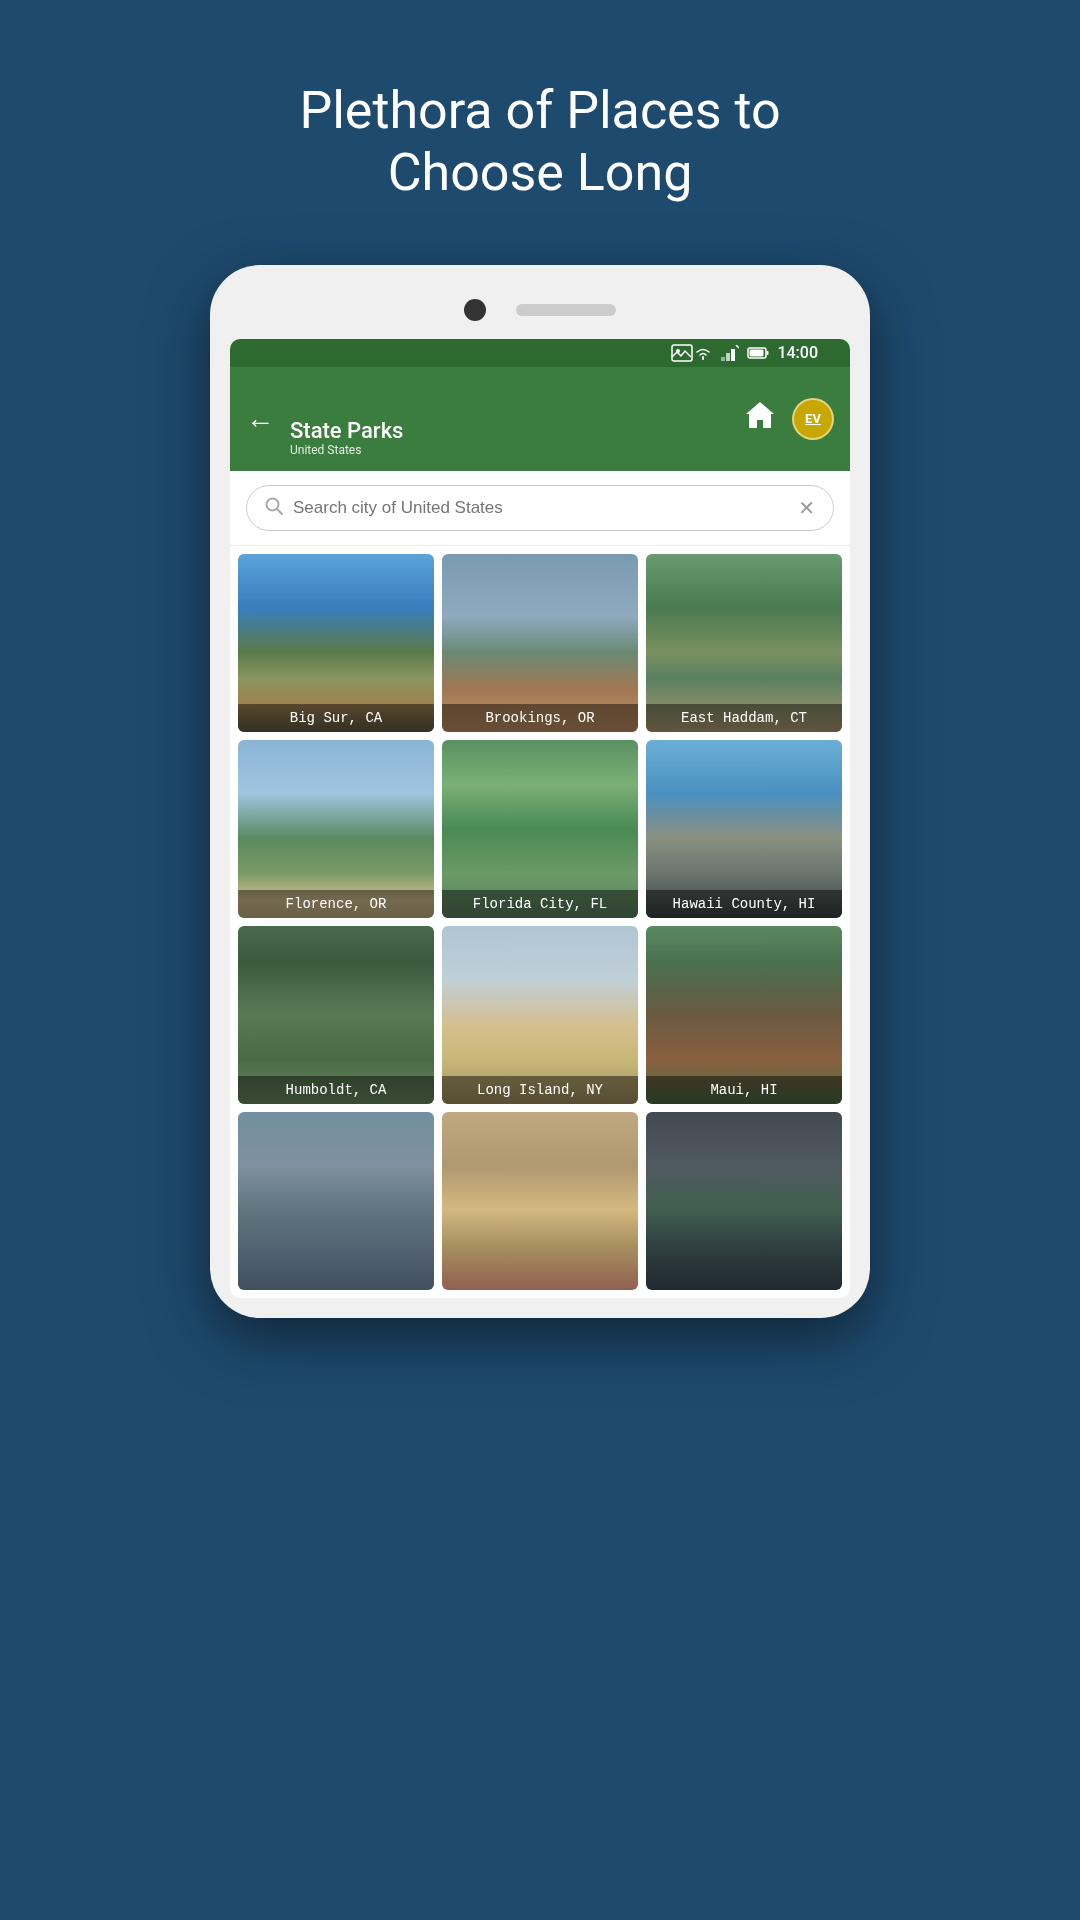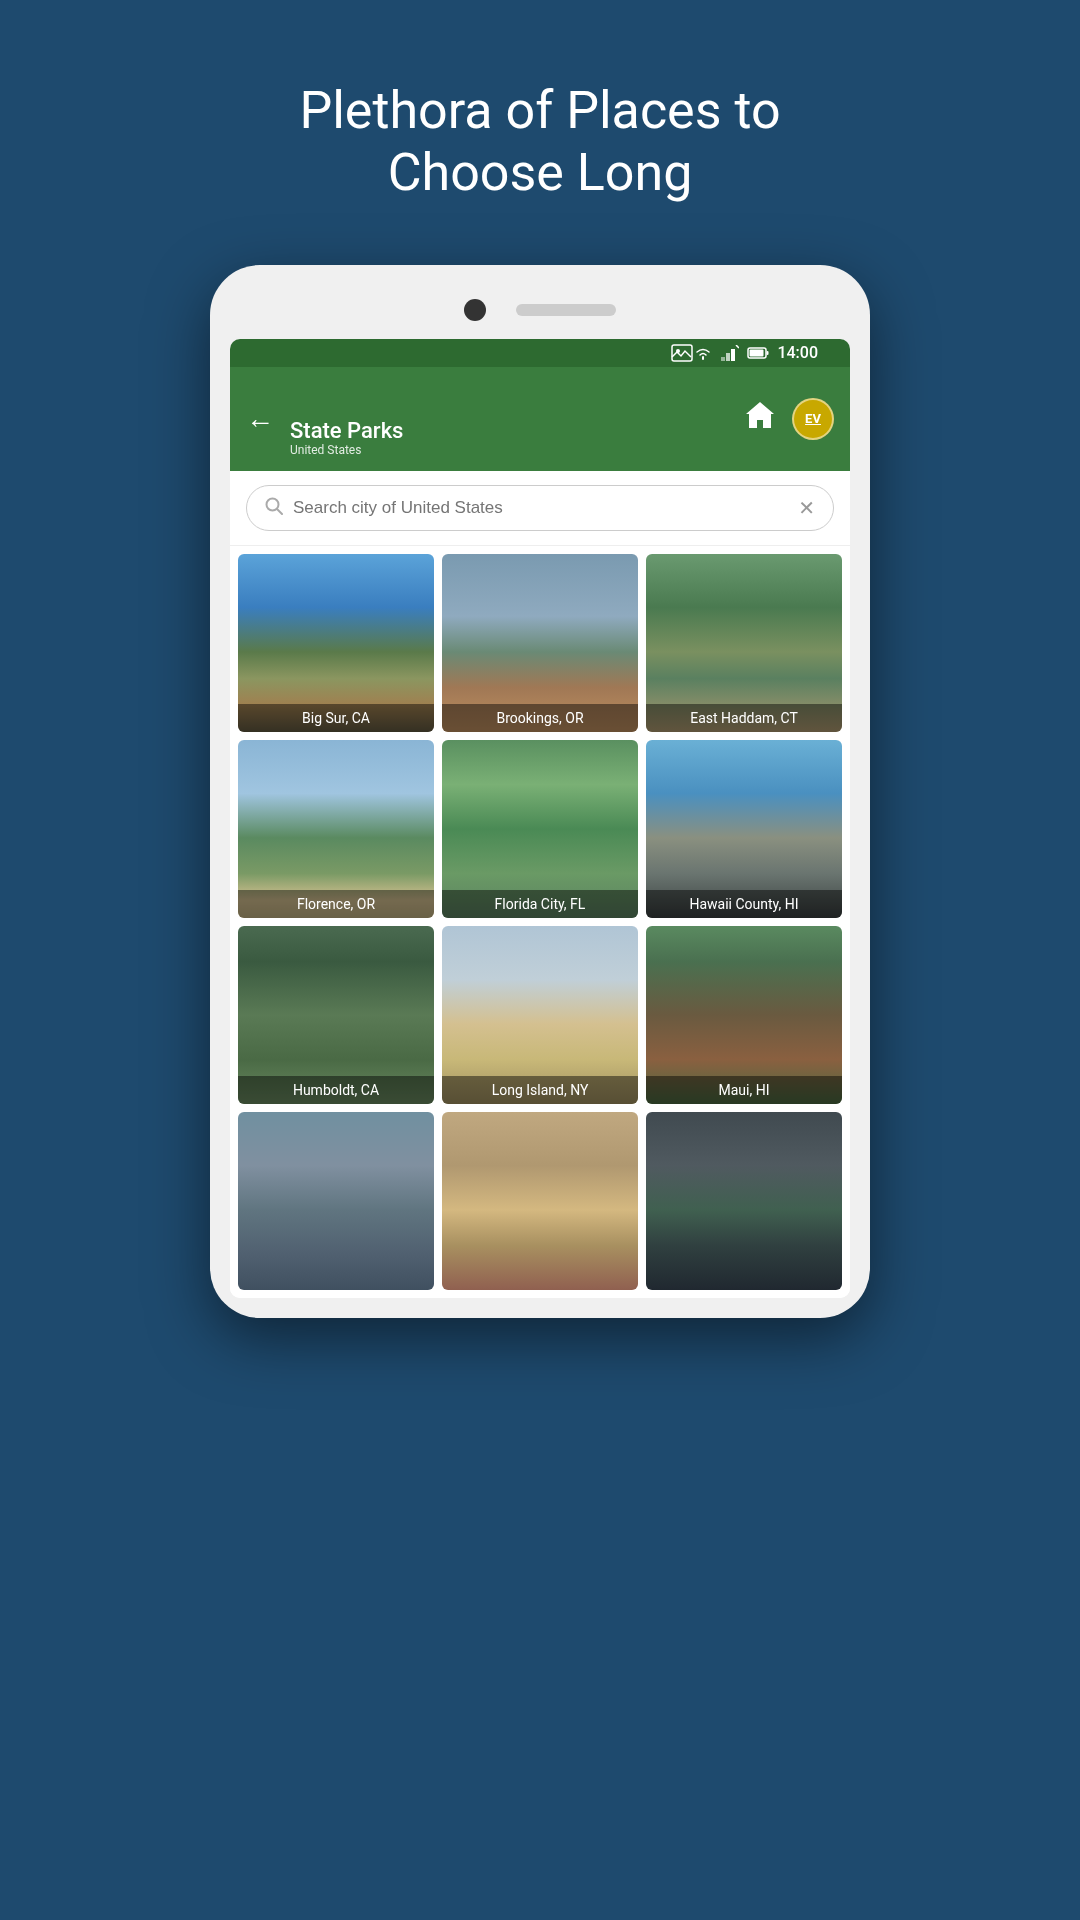--- a/index.html
+++ b/index.html
@@ -190,20 +190,21 @@
       cursor: pointer;
     }
 
     
     .city-grid {
       display: grid;
       grid-template-columns: repeat(3, 1fr);
       gap: 8px;
       padding: 8px;
       background: white;
+      font-family: Liberation Mono, monospace;
     }
 
     .city-card {
       position: relative;
       border-radius: 6px;
       overflow: hidden;
       cursor: pointer;
       aspect-ratio: 1.1;
     }
 

